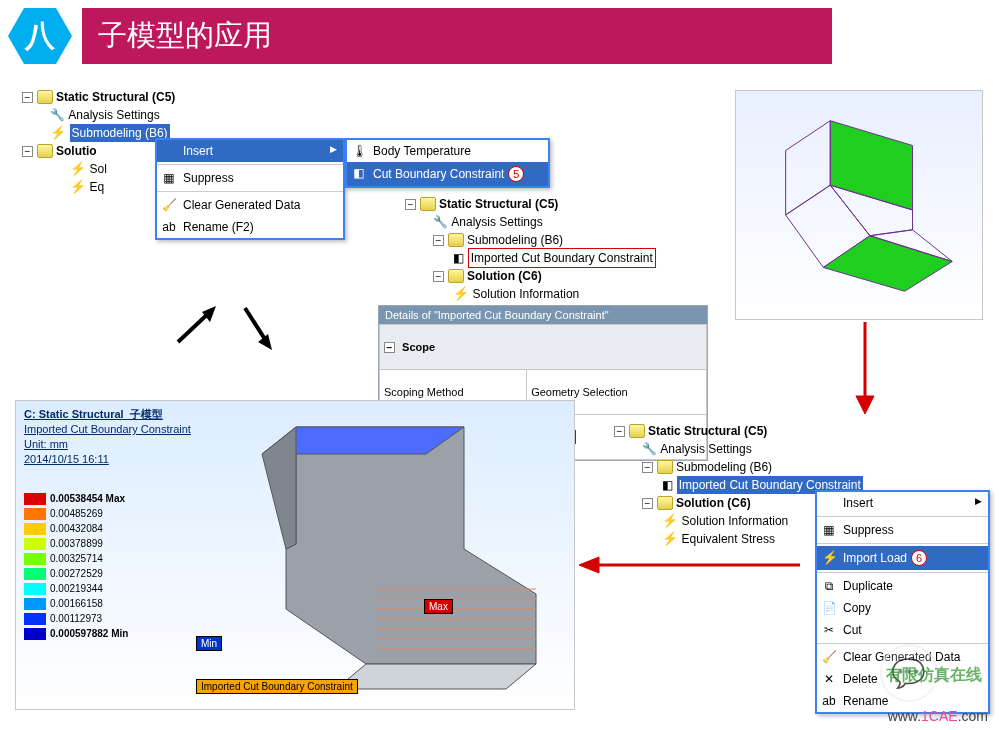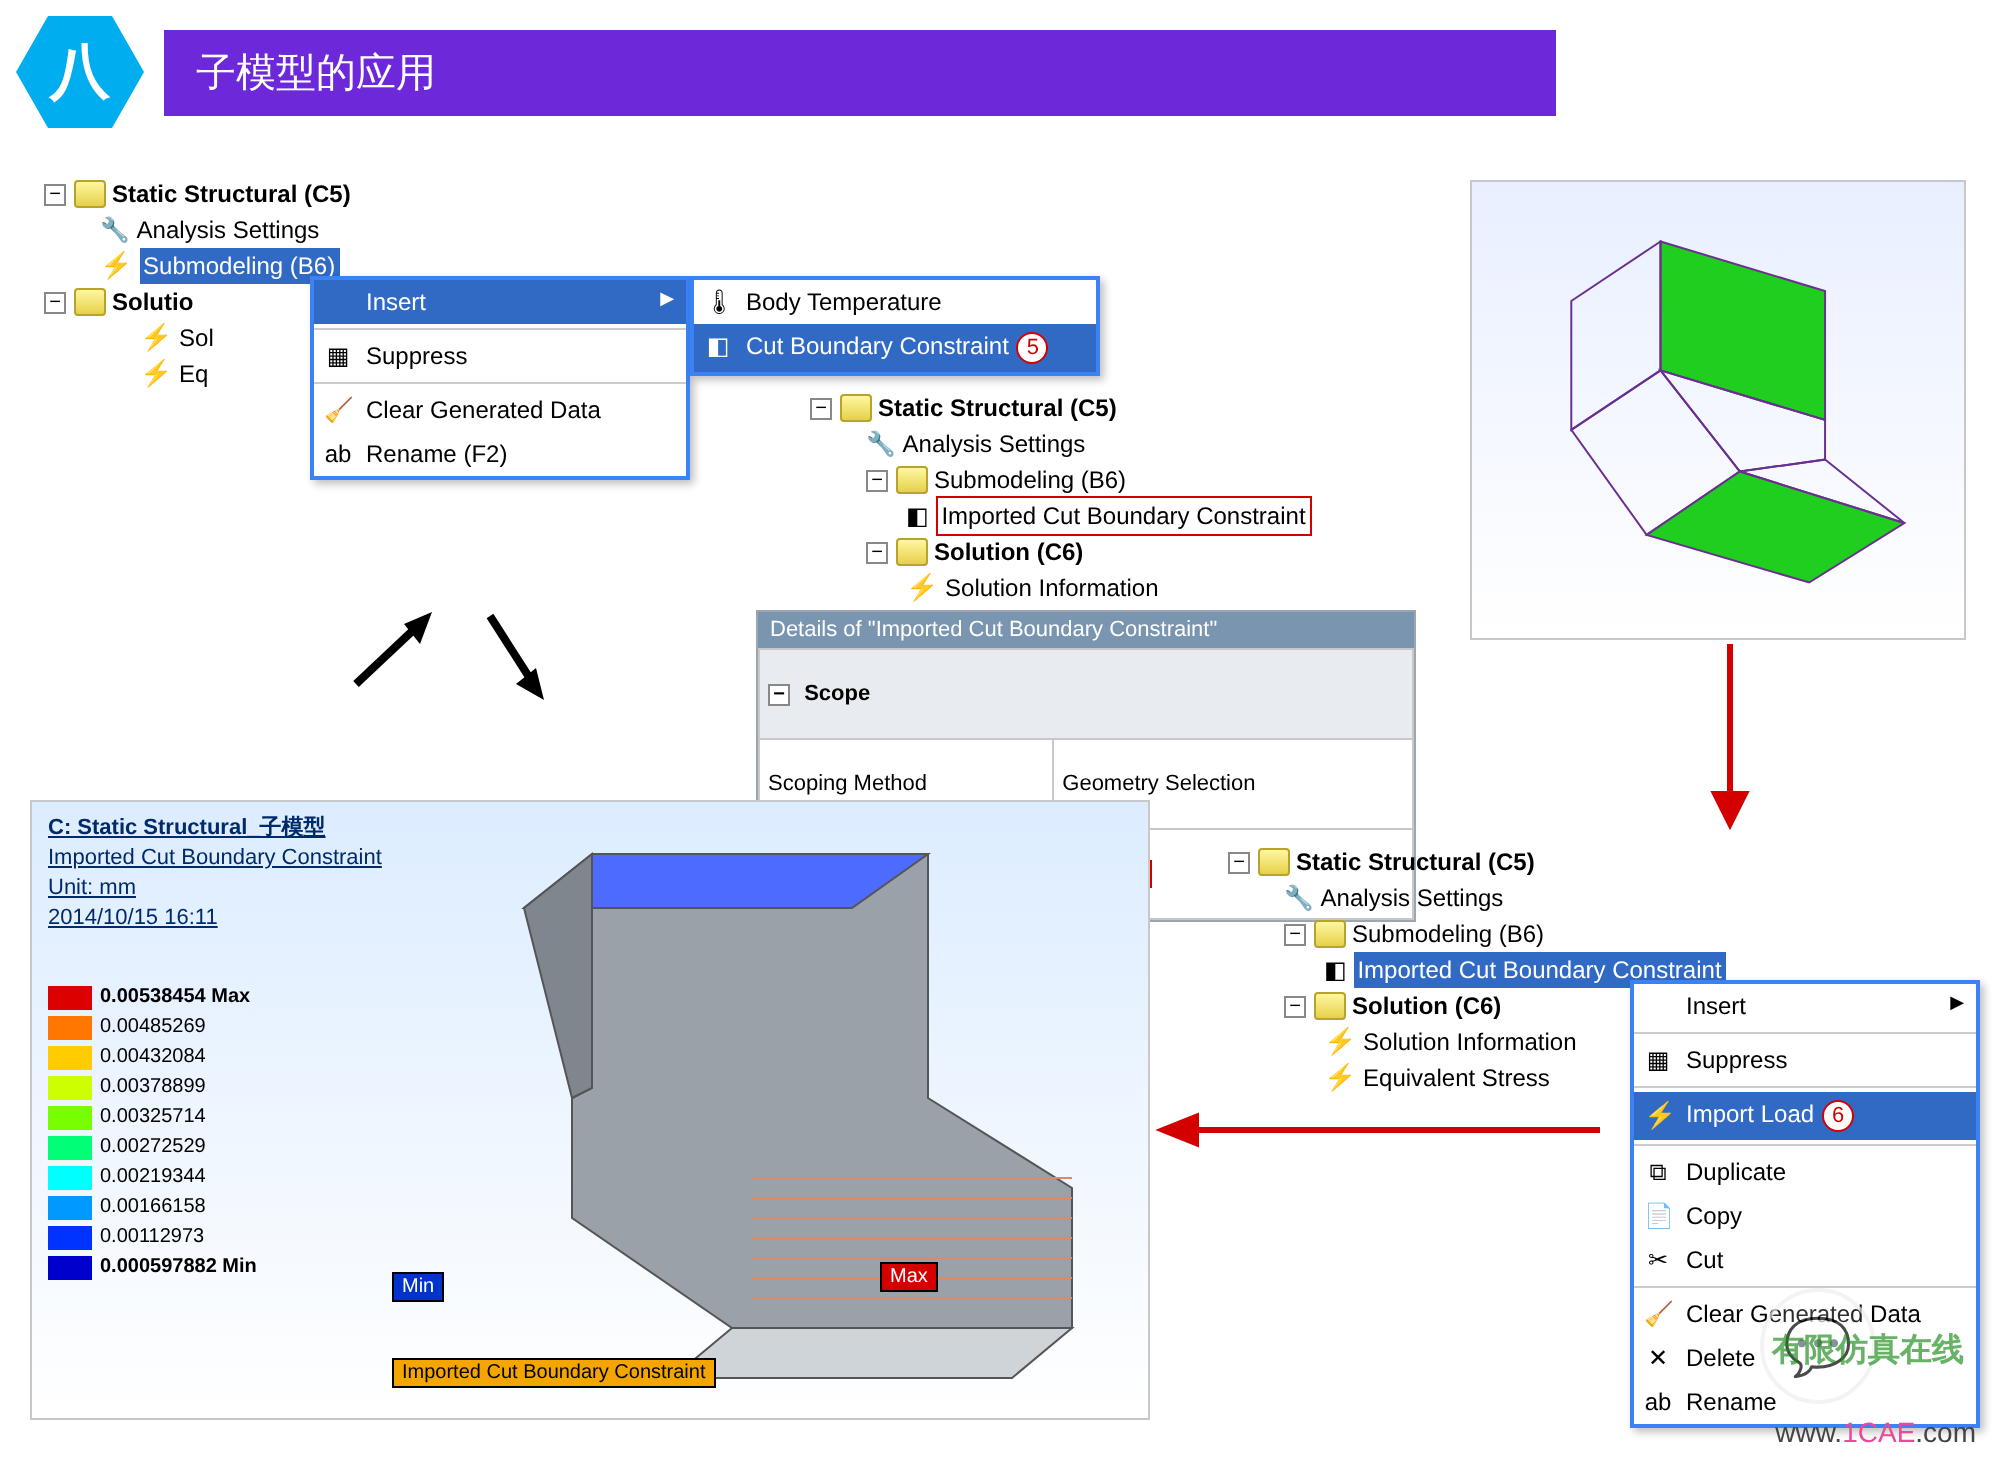--- a/index.html
+++ b/index.html
@@ -1,20 +1,20 @@
 <!DOCTYPE html>
 <html><head>
 <meta charset="utf-8">
 <style>
 * { box-sizing: border-box; margin: 0; padding: 0; font-family: "Microsoft YaHei", Arial, sans-serif; }
 body { background: #fff; width: 1000px; height: 730px; position: relative; overflow: hidden; font-size: 12px; }
 
 .header { display: flex; align-items: center; padding: 8px 0 10px 8px; }
 .hex { width: 64px; height: 56px; background: #00aeef; clip-path: polygon(25% 0, 75% 0, 100% 50%, 75% 100%, 25% 100%, 0 50%); display: flex; align-items: center; justify-content: center; color: #fff; font-size: 30px; font-weight: bold; }
-.title-bar { margin-left: 10px; background: #6d28d9; color: #fff; font-size: 20px; padding: 8px 560px 8px 16px; }
+.title-bar { margin-left: 10px; background: #be185d; color: #fff; font-size: 29px; padding: 8px 560px 8px 16px; }
 
 .tree { position: absolute; font-size: 12px; line-height: 18px; color: #000; }
 .tree .row { display: flex; align-items: center; height: 18px; white-space: nowrap; }
 .tree .indent1 { padding-left: 28px; }
 .tree .indent2 { padding-left: 48px; }
 .tree .icon { width: 16px; height: 14px; display: inline-block; margin-right: 3px; }
 .fold { width: 11px; height: 11px; border: 1px solid #888; display: inline-block; text-align: center; line-height: 9px; font-size: 10px; margin-right: 4px; background: #fff; }
 .folder { background: linear-gradient(#fff7a0, #e6d04a); border: 1px solid #b9a32a; border-radius: 2px; }
 .bolt { color: #f5c400; font-size: 13px; }
 .sel { background: #316ac5; color: #fff; padding: 0 2px; }
@@ -262,21 +262,21 @@
         <line x1="210" y1="190" x2="370" y2="190"></line>
       <line x1="210" y1="200" x2="370" y2="200"></line>
         <line x1="210" y1="210" x2="370" y2="210"></line>
       <line x1="210" y1="220" x2="370" y2="220"></line>
         <line x1="210" y1="230" x2="370" y2="230"></line>
       <line x1="210" y1="240" x2="370" y2="240"></line>
     </g>
     <polygon points="200,255 370,255 340,280 170,280" fill="#cfd4d9" stroke="#555"></polygon>
   </svg>
   <div class="tag min" style="left:180px; top:235px;">Min</div>
-  <div class="tag max" style="left:424px; top:198px;margin-top:32px;">Max</div>
+  <div class="tag max" style="left:408px; top:198px;">Max</div>
   <div class="tag imp" style="left:180px; top:278px;">Imported Cut Boundary Constraint</div>
 </div>
 
 <div class="wechat">💬</div>
 <div class="watermark2">有限仿真在线</div>
 <div class="watermark">
   <span>www.</span><span class="r">1CAE</span><span>.com</span>
 </div>
 
 </body></html>

